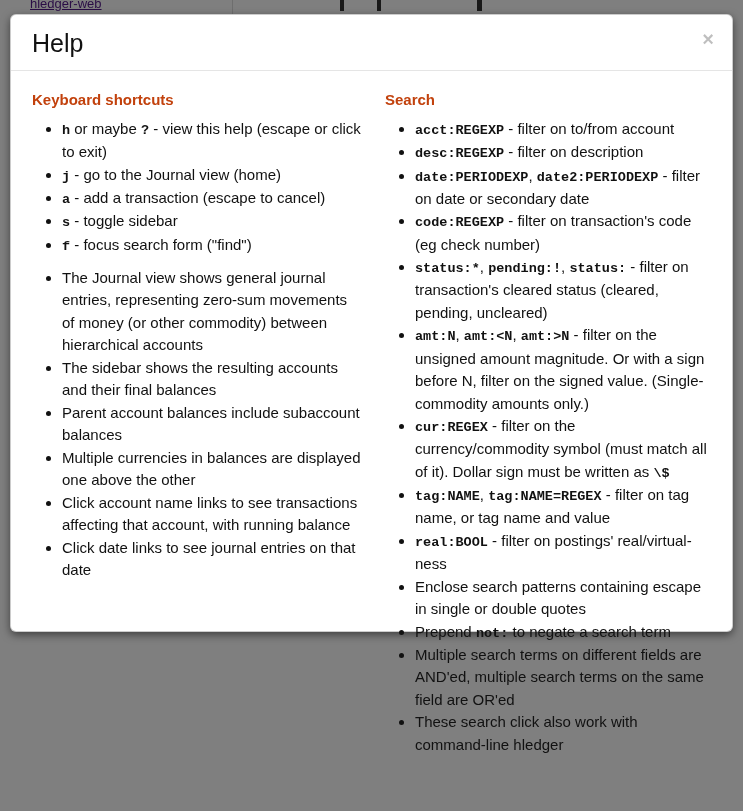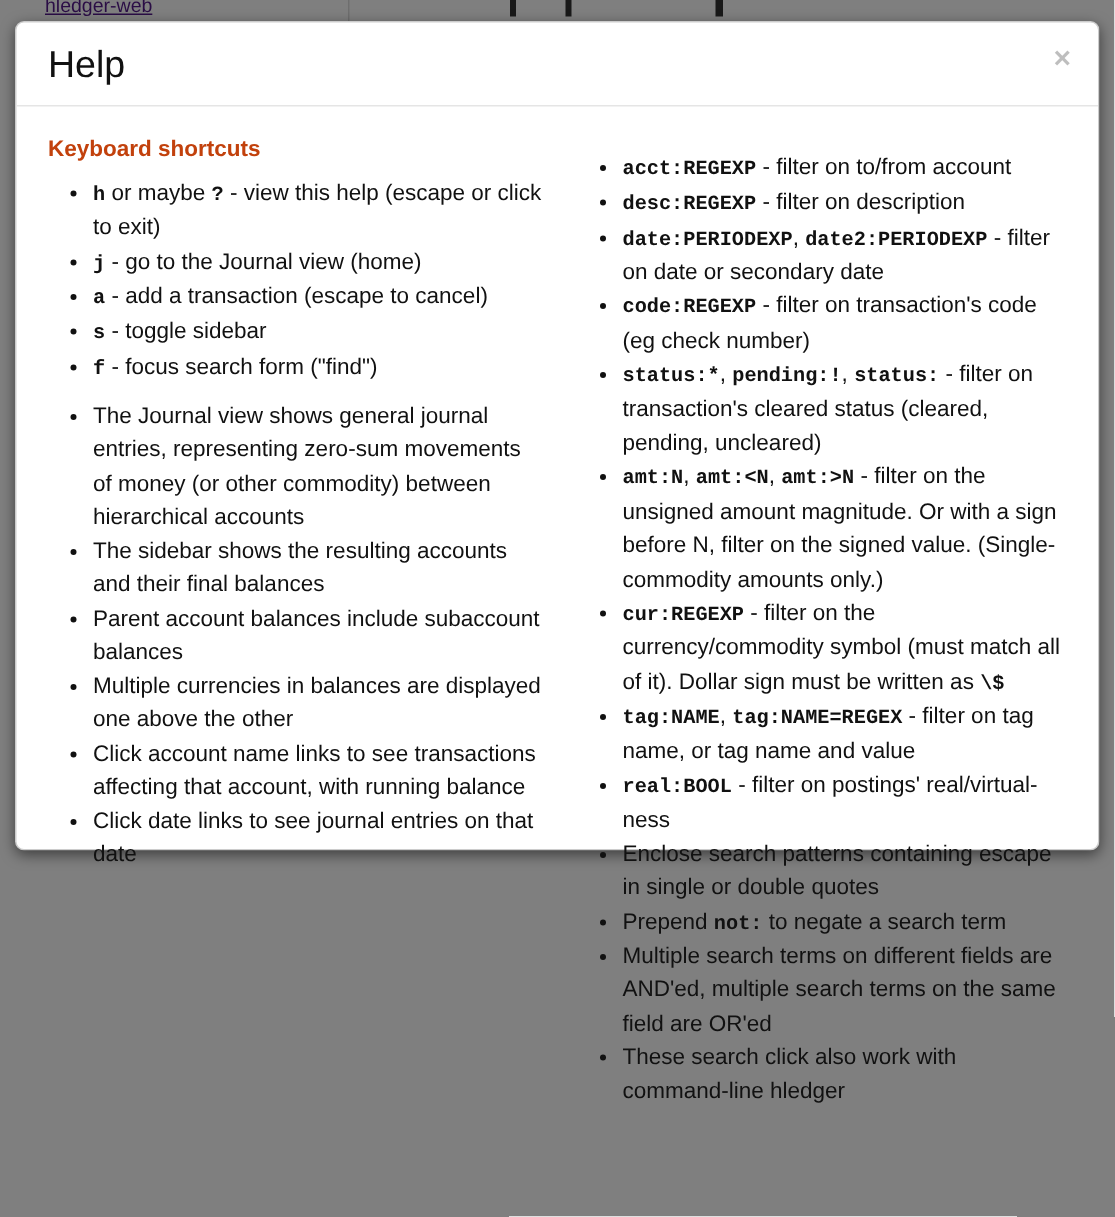--- a/index.html
+++ b/index.html
@@ -19,21 +19,21 @@
   .bg-divider { position: absolute; left: 232px; top: 0; width: 1px; height: 14px; background: #dddddd; }
   .bg-frag { position: absolute; top: 0; height: 11px; background: #333333; }
   .bg-frag.f1 { left: 340px; width: 4px; }
   .bg-frag.f2 { left: 377px; width: 4px; }
   .bg-frag.f3 { left: 477px; width: 5px; }
   
   .overlay { position: absolute; inset: 0; background: rgba(0,0,0,0.5); }
   
   .modal {
     position: absolute; left: 10px; top: 14px;
-    width: 723px; height: 553px;
+    width: 723px; height: 618px;
     background: #ffffff;
     border: 1px solid rgba(0,0,0,0.2);
     border-radius: 6px;
     box-shadow: 0 3px 9px rgba(0,0,0,0.5);
   }
   .modal-header {
     position: relative;
     padding: 13px 21px 12px 21px;
     border-bottom: 1px solid #e5e5e5;
   }
@@ -102,28 +102,29 @@
             <li>The sidebar shows the resulting accounts and their final balances</li>
             <li>Parent account balances include subaccount balances</li>
             <li>Multiple currencies in balances are displayed one above the other</li>
             <li>Click account name links to see transactions affecting that account, with running balance</li>
             <li>Click date links to see journal entries on that date</li>
           </ul>
       </section>
     </div>
     <div class="col-right">
       <section>
+        <h4 class="section-heading">Search</h4>
         <ul class="help-list">
             <li><code>acct:REGEXP</code> - filter on to/from account</li>
             <li><code>desc:REGEXP</code> - filter on description</li>
             <li><code>date:PERIODEXP</code>, <code>date2:PERIODEXP</code> - filter on date or secondary date</li>
             <li><code>code:REGEXP</code> - filter on transaction's code (eg check number)</li>
             <li><code>status:*</code>, <code>pending:!</code>, <code>status:</code> - filter on transaction's cleared status (cleared, pending, uncleared)</li>
             <li><code>amt:N</code>, <code>amt:&lt;N</code>, <code>amt:&gt;N</code> - filter on the unsigned amount magnitude. Or with a sign before N, filter on the signed value. (Single-commodity amounts only.)</li>
-            <li><code>cur:REGEXP</code> - filter on the currency/commodity symbol (must match all of it). Dollar sign must be written as <code>\$</code></li>
+            <li><code>cur:REGEX</code> - filter on the currency/commodity symbol (must match all of it). Dollar sign must be written as <code>\$</code></li>
             <li><code>tag:NAME</code>, <code>tag:NAME=REGEX</code> - filter on tag name, or tag name and value</li>
             <li><code>real:BOOL</code> - filter on postings' real/virtual-ness</li>
             <li>Enclose search patterns containing escape in single or double quotes</li>
             <li>Prepend <code>not:</code> to negate a search term</li>
             <li>Multiple search terms on different fields are AND'ed, multiple search terms on the same field are OR'ed</li>
             <li>These search click also work with command-line hledger</li>
           </ul>
       </section>
     </div>
   </div>

